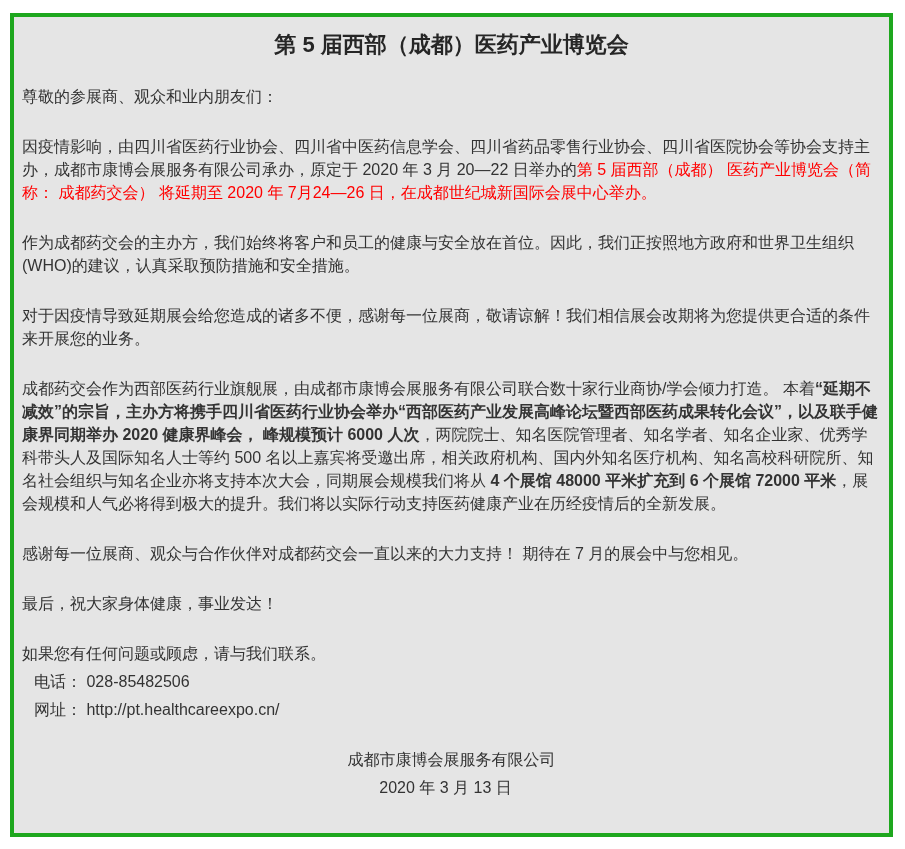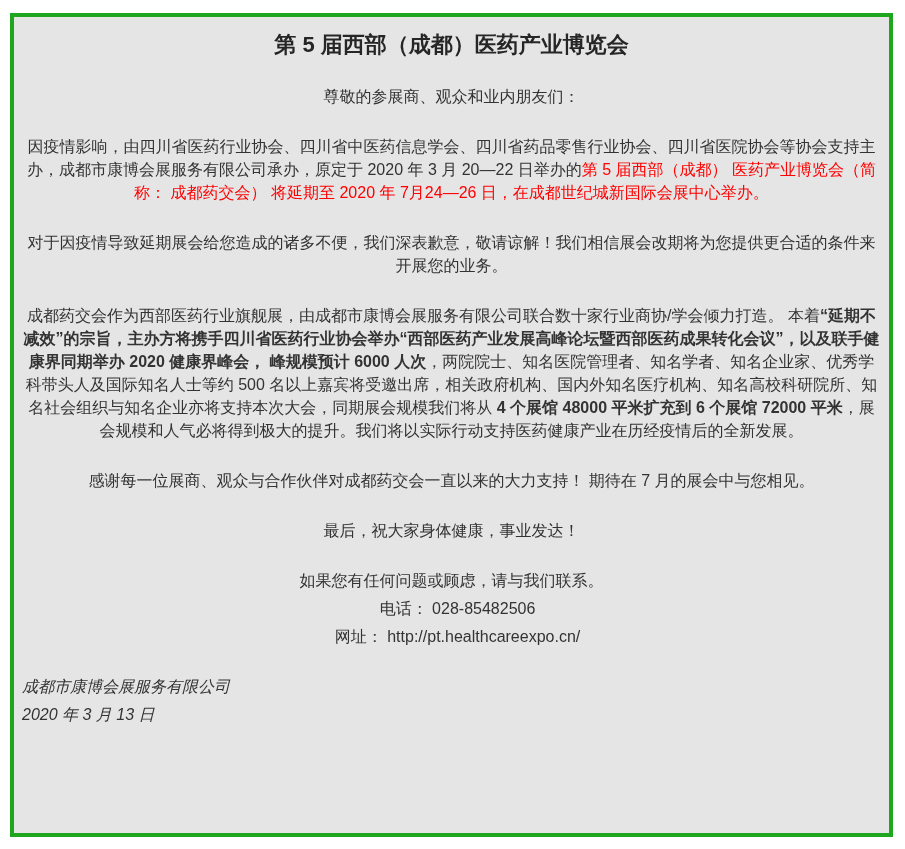--- a/index.html
+++ b/index.html
@@ -29,54 +29,54 @@
     line-height: 27px;
     font-weight: bold;
     color: #262626;
   }
   .title .tline { display: block; }
   .doc p {
     margin: 27px 0;
     font-size: 16px;
     line-height: 23px;
     color: #333333;
-    text-align: center;
+    text-align: left;
   }
   .doc p.tight {
     margin: 0 0 5px 12px;
   }
   .doc p.tight-first {
     margin: 27px 0 5px 0;
   }
   .red  { color: #ff0000; }
   .b    { font-weight: bold; }
   .footer p {
-    text-align: left;
+    text-align: center;
     margin: 27px 0 0 0;
-    font-style: italic;
   }
   .footer p.date {
     margin: 5px 12px 0 0;
   }
 </style>
 </head>
 <body>
 
 <div class="frame doc">
 
   <h1 class="title">
     <span class="tline">第 5 届西部（成都）医药产业博览会</span>
   </h1>
 
   <p>尊敬的参展商、观众和业内朋友们：</p>
 
   <p><span>因疫情影响，由四川省医药行业协会、四川省中医药信息学会、四川省药品零售行业协会、四川省医院协会等协会支持主办，成都市康博会展服务有限公司承办，原定于 2020 年 3 月 20—22 日举办的</span><span class="red">第 5 届西部（成都） 医药产业博览会（简称： 成都药交会） 将延期至 2020 年 7月24—26 日，在成都世纪城新国际会展中心举办。</span></p>
 
+  <p>作为成都药交会的主办方，我们始终将客户和员工的健康与安全放在首位。因此，我们正按照地方政府和世界卫生组织(WHO)的建议，认真采取预防措施和安全措施。</p>
 
-  <p>对于因疫情导致延期展会给您造成的诸多不便，我们深表歉意，敬请谅解！我们相信展会改期将为您提供更合适的条件来开展您的业务。</p>
+  <p>对于因疫情导致延期展会给您造成的诸多不便，感谢每一位展商，敬请谅解！我们相信展会改期将为您提供更合适的条件来开展您的业务。</p>
 
   <p><span>成都药交会作为西部医药行业旗舰展，由成都市康博会展服务有限公司联合数十家行业商协/学会倾力打造。 本着</span><span class="b">“延期不减效”的宗旨，主办方将携手四川省医药行业协会举办“西部医药产业发展高峰论坛暨西部医药成果转化会议”，以及联手健康界同期举办 2020 健康界峰会， 峰规模预计 6000 人次</span><span>，两院院士、知名医院管理者、知名学者、知名企业家、优秀学科带头人及国际知名人士等约 500 名以上嘉宾将受邀出席，相关政府机构、国内外知名医疗机构、知名高校科研院所、知名社会组织与知名企业亦将支持本次大会，同期展会规模我们将从 </span><span class="b">4 个展馆 48000 平米扩充到 6 个展馆 72000 平米</span><span>，展会规模和人气必将得到极大的提升。我们将以实际行动支持医药健康产业在历经疫情后的全新发展。</span></p>
 
   <p>感谢每一位展商、观众与合作伙伴对成都药交会一直以来的大力支持！ 期待在 7 月的展会中与您相见。</p>
 
   <p>最后，祝大家身体健康，事业发达！</p>
 
   <p class="tight-first">如果您有任何问题或顾虑，请与我们联系。</p>
 
   <p class="tight"><span>电话：</span> <span>028-85482506</span></p>

